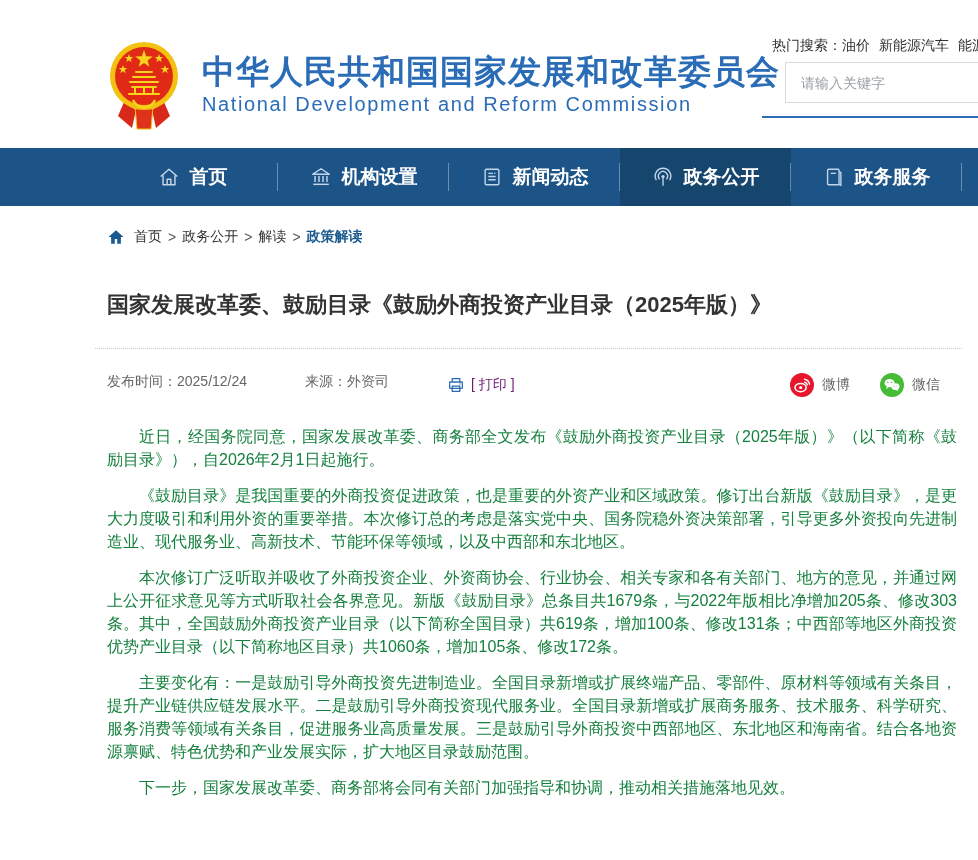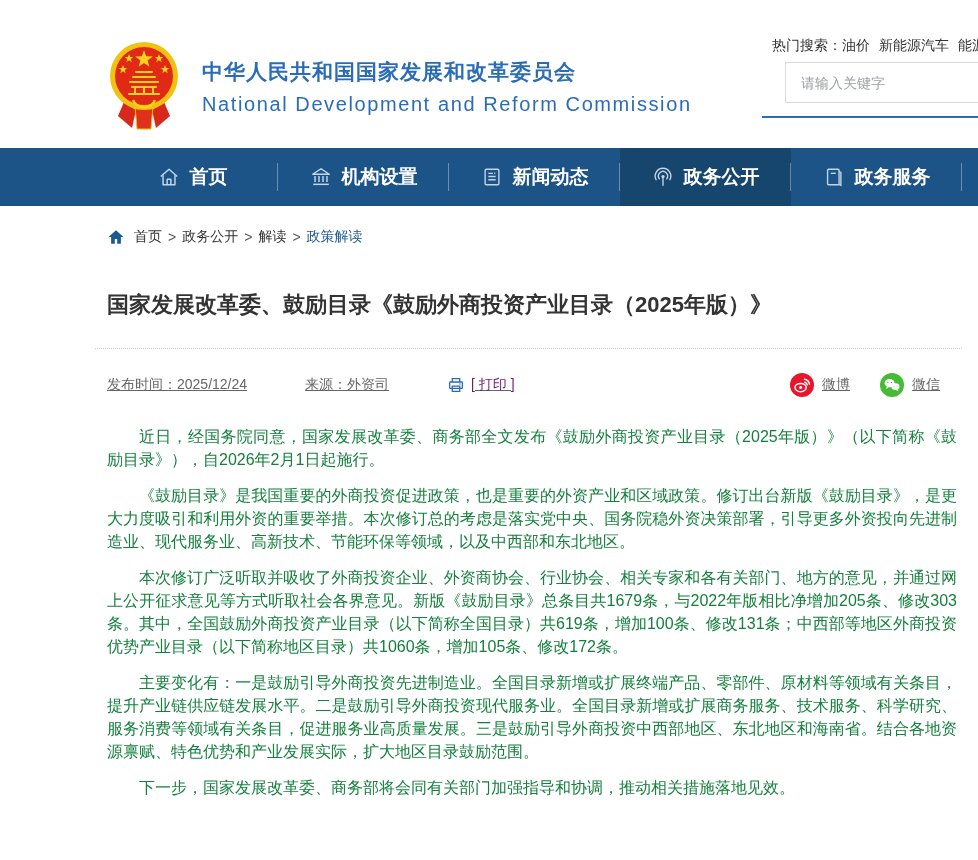--- a/index.html
+++ b/index.html
@@ -5,21 +5,21 @@
   html,body{margin:0;padding:0;background:#fff;}
   body{
     width:978px;height:860px;overflow:hidden;position:relative;
     font-family:"Liberation Sans","DejaVu Sans",sans-serif;
     -webkit-font-smoothing:antialiased;
   }
   
   .header{position:relative;height:148px;background:#fff;}
   .emblem{position:absolute;left:108px;top:40px;width:72px;height:90px;}
   .site-title{position:absolute;left:202px;top:54px;cursor:pointer;}
-  .site-title-zh{font-size:21px;font-weight:bold;color:#2a6cb6;letter-spacing:1px;white-space:nowrap;line-height:36px;}
+  .site-title-zh{font-size:33px;font-weight:bold;color:#2a6cb6;letter-spacing:1px;white-space:nowrap;line-height:36px;}
   .site-title-en{font-size:20px;color:#2a6cb6;letter-spacing:1.6px;white-space:nowrap;line-height:24px;margin-top:2px;}
   .hot-search{position:absolute;left:772px;top:37px;width:260px;font-size:14px;color:#333;white-space:nowrap;}
   .hot-search .term{margin-right:9px;color:#333;cursor:pointer;}
   .search-box{position:absolute;left:785px;top:62px;width:240px;height:41px;border:1px solid #d9d9d9;box-sizing:border-box;}
   .search-box input{width:100%;height:100%;border:none;outline:none;padding:0 0 0 15px;font-size:14px;color:#555;font-family:inherit;box-sizing:border-box;}
   .search-box input::placeholder{color:#9aa0a6;}
   .header-blue-line{position:absolute;left:762px;top:116px;width:216px;height:2px;background:#2b6cb5;}
   
   .navbar{height:58px;background:#1d5488;display:flex;align-items:stretch;padding-left:107px;box-sizing:border-box;}
   .nav-item{width:171px;display:flex;align-items:center;justify-content:center;gap:10px;color:#fff;
@@ -27,25 +27,25 @@
   .nav-item.active{background:#16456e;}
   .nav-item::after{content:"";position:absolute;right:0;top:15px;height:28px;width:1px;background:rgba(255,255,255,0.35);}
   .nav-icon{display:flex;align-items:center;color:#c3d6e8;}
   .nav-icon svg{width:22px;height:22px;}
   
   .breadcrumb{display:flex;align-items:center;margin:22px 0 0 107px;font-size:14px;color:#333;}
   .breadcrumb .home-ic{display:flex;margin-right:9px;color:#1b5a8e;}
   .breadcrumb .home-ic svg{width:18px;height:18px;}
   .crumb{color:#333;cursor:pointer;}
   .crumb-sep{margin:0 6px;color:#555;}
-  .crumb.last{color:#1b5a8e;font-weight:normal;cursor:default;}
+  .crumb.last{color:#1b5a8e;font-weight:bold;cursor:default;}
   
   .article-title{margin:44px 20px 0 107px;font-size:22px;font-weight:bold;color:#333;line-height:30px;}
   .dotted-line{margin:27px 16px 0 95px;border-bottom:1px dotted #c9c9c9;height:1px;}
-  .meta-row{margin:24px 38px 0 107px;display:flex;align-items:center;font-size:14px;color:#666;text-decoration:underline;}
+  .meta-row{margin:24px 38px 0 107px;display:flex;font-size:14px;color:#666;}
   .meta-item{margin-right:58px;white-space:nowrap;}
   .print-btn{display:flex;align-items:center;gap:6px;color:#701a75;cursor:pointer;white-space:nowrap;}
   .print-btn svg{width:18px;height:18px;}
   .share-group{margin-left:auto;display:flex;align-items:center;gap:30px;}
   .share-item{display:flex;align-items:center;gap:8px;color:#666;cursor:pointer;}
   .share-item svg{width:24px;height:24px;}
   
   .article-body{margin:28px 21px 0 107px;}
   .article-body p{font-size:16px;line-height:23px;color:#15803d;text-indent:2em;margin:0 0 13px 0;text-align:justify;}
 </style>

